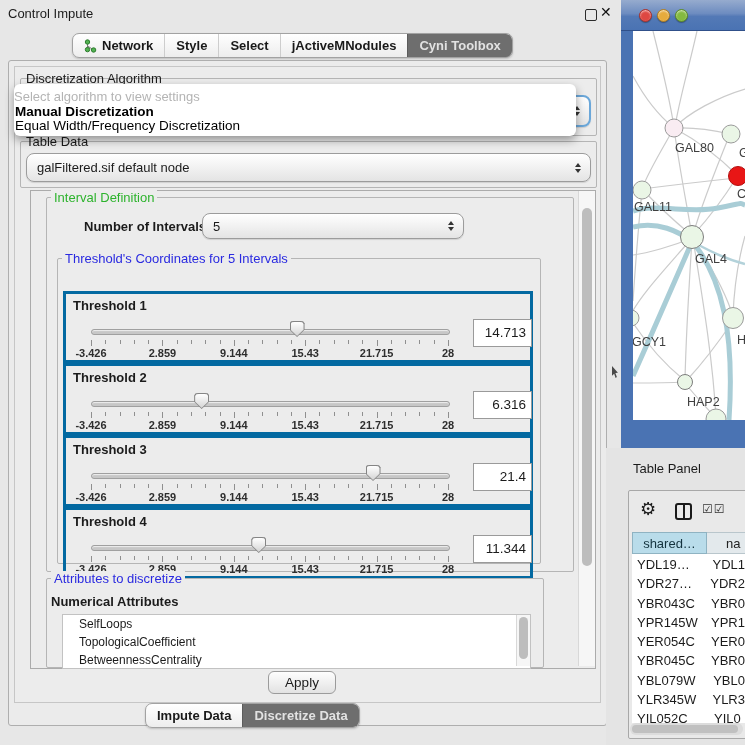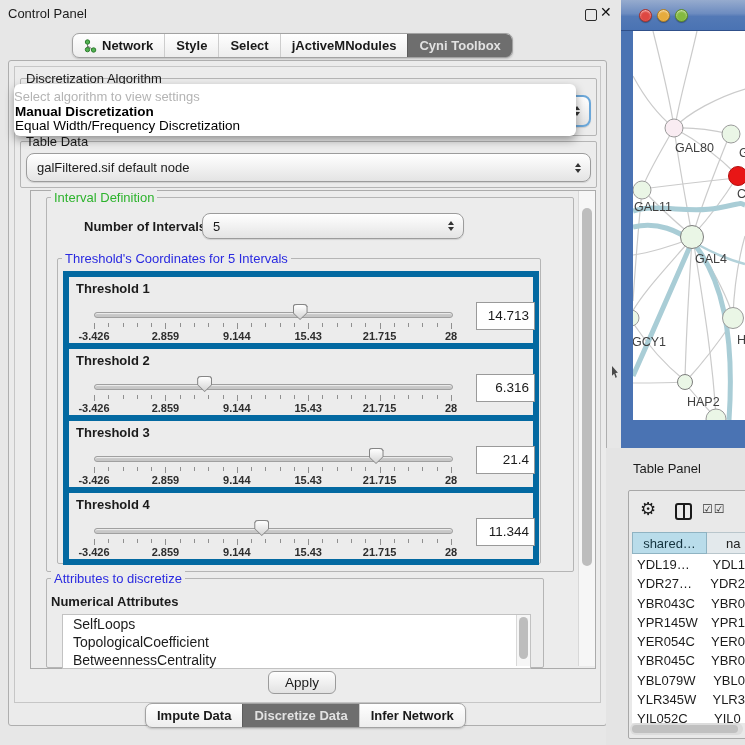--- a/index.html
+++ b/index.html
@@ -39,38 +39,38 @@
   
   .popup{left:14px;top:84px;width:562px;height:52px;background:#fff;border-radius:6px;
          box-shadow:0 4px 10px rgba(0,0,0,.38);z-index:40;}
   .popup .hint{position:absolute;left:0;right:0;top:5px;text-align:left;color:#b4b4b4;font-size:13px;}
   .popup .item{position:absolute;left:1px;font-size:13.5px;color:#000;white-space:nowrap;}
   
   .scrollpane{left:30px;top:190px;width:564px;height:477px;border:1px solid #ababab;}
   .vsb-track{background:#f6f6f6;border-left:1px solid #d8d8d8;}
   .sb-thumb{position:absolute;background:#bdbdbd;border-radius:5px;}
   
-  .thr-panel{position:absolute;left:63px;width:464px;height:66px;border:6px solid #0369a1;}
+  .thr-panel{position:absolute;left:63px;width:464px;height:66px;border:3px solid #0369a1;margin-top:20px;}
   .thr-label{position:absolute;left:7px;top:4px;font-weight:bold;font-size:13px;}
   .track{position:absolute;left:25px;top:35px;width:357px;height:4px;background:#c7c7c7;
          border:1px solid #a0a0a0;border-radius:3px;box-shadow:inset 0 1px 1px rgba(255,255,255,.7);}
   .thumb-o{position:absolute;top:27px;width:15px;height:16px;background:#858585;
            clip-path:polygon(0 14%,10% 2%,28% 0,72% 0,90% 2%,100% 14%,100% 55%,50% 100%,0 55%);}
   .thumb-i{position:absolute;left:1px;top:1px;width:13px;height:14px;background:linear-gradient(#ffffff,#d4d4d4);
            clip-path:polygon(0 14%,10% 2%,28% 0,72% 0,90% 2%,100% 14%,100% 55%,50% 100%,0 55%);}
   .ticks{position:absolute;left:25px;top:46px;width:357px;height:22px;}
   .tick{position:absolute;width:1px;background:#8f8f8f;top:0;}
   .tick.major{height:6px;} .tick.minor{height:3.5px;}
   .ticklabel{position:absolute;top:7px;width:56px;margin-left:-28px;text-align:center;
              font-size:11px;font-weight:bold;color:#2e2e2e;}
   .valbox{position:absolute;left:407px;top:25px;width:52px;height:26px;background:#fff;border:1px solid #9a9a9a;
           font-size:13.5px;text-align:right;line-height:26px;padding-right:5px;box-sizing:content-box;}
   
   .attrlist{left:62px;top:614px;width:467px;height:53px;background:#fff;border:1px solid #c2c2c2;overflow:hidden;}
-  .attrlist .it{padding-left:10px;font-size:14px;line-height:18px;white-space:nowrap;}
+  .attrlist .it{padding-left:16px;font-size:12px;line-height:18px;white-space:nowrap;}
   
   .btn{display:flex;align-items:center;justify-content:center;border:1px solid #9b9b9b;border-radius:6px;
        background:linear-gradient(#fefefe,#e2e2e2);font-size:13.5px;}
   
   .netwin{left:621px;top:0;width:124px;height:448px;background:#4a73b3;}
   .nettitle{position:absolute;left:0;top:0;width:100%;height:30px;border-bottom:1px solid #30508a;
             background:linear-gradient(#96abce,#6d8cc0 45%,#5379b6 55%,#4a73b3);}
   .light{position:absolute;top:9px;width:11px;height:11px;border-radius:50%;box-shadow:inset 0 1px 2px rgba(255,255,255,.7),0 1px 1px rgba(0,0,0,.3);}
   .netcanvas{position:absolute;left:12px;top:31px;width:112px;height:389px;background:#fff;overflow:hidden;}
   
@@ -96,21 +96,21 @@
   .cursor{left:612px;top:366px;width:9px;height:12px;background:#4a4a4a;
           clip-path:polygon(0 0,0 82%,24% 64%,40% 100%,54% 92%,38% 58%,66% 56%);}
   svg text{font-family:"Liberation Sans","DejaVu Sans",sans-serif;}
 </style>
 </head>
 <body>
 
 <div id="screen">
 
   <div class="abs titlebar">
-    <div class="abs t">Control Panel</div>
+    <div class="abs t">Control Impute</div>
   </div>
   <div class="abs winbox"></div>
   <div class="abs winx">✕</div>
 
   <div class="abs tabbar" id="topTabs">
       <div class="tab">
         <span style="display: flex;">
           <svg width="13" height="14" viewBox="0 0 13 14">
             <line x1="3.5" y1="3.5" x2="3.5" y2="10.5" stroke="#7a7a7a"></line>
             <line x1="3.5" y1="7" x2="9.5" y2="10.8" stroke="#7a7a7a"></line>
@@ -360,23 +360,20 @@
   </div>
 
   <div class="abs btn" style="left:268px;top:671px;width:66px;height:21px;">Apply</div>
 
   <div class="abs tabbar" id="bottomTabs">
       <div class="tab">
         <span>Impute Data</span>
       </div>
       <div class="tab sel">
         <span>Discretize Data</span>
-      </div>
-      <div class="tab">
-        <span>Infer Network</span>
       </div>
     </div>
 
   <div class="abs popup">
     <div class="hint">Select algorithm to view settings</div>
     <div id="popupItems">
         <div class="item" style="top: 20px; font-weight: bold;">Manual Discretization</div>
         <div class="item" style="top: 34px;">Equal Width/Frequency Discretization</div>
       </div>
   </div>

